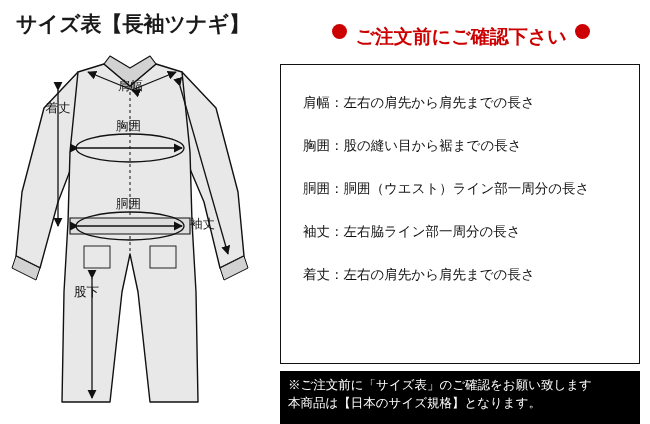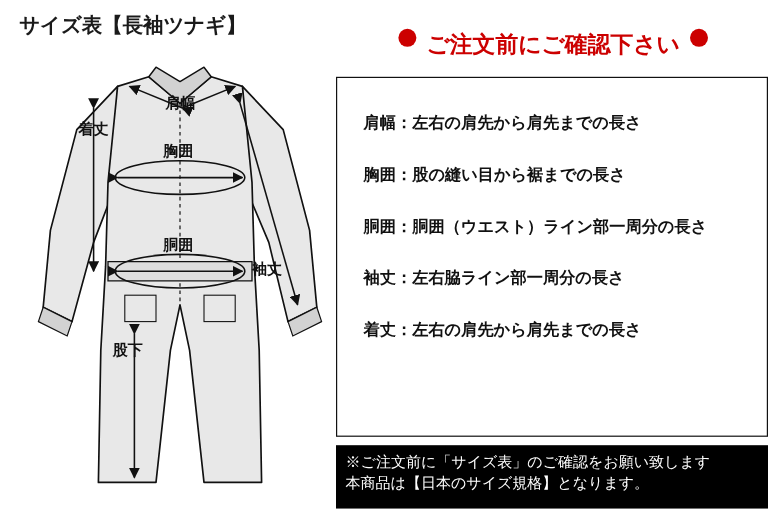--- a/index.html
+++ b/index.html
@@ -16,34 +16,33 @@
     height: 424px;
     background: #ffffff;
     overflow: hidden;
     box-sizing: border-box;
   }
   
   #title {
     position: absolute;
     left: 16px;
     top: 10px;
-    font-size: 17px;
+    font-size: 21px;
     font-weight: bold;
     color: #1a1a1a;
     letter-spacing: 0px;
     white-space: nowrap;
   }
   
   #diagram {
     position: absolute;
-    left: 20px;
+    left: 0;
     top: 42px;
     width: 268px;
     height: 374px;
-    font-weight: bold;
   }
   #diagram svg {
     display: block;
   }
   
   #right-panel {
     position: absolute;
     left: 280px;
     top: 24px;
     width: 362px;
@@ -77,21 +76,20 @@
     width: 360px;
     height: 300px;
     border: 1px solid #111111;
     box-sizing: border-box;
     background: #ffffff;
   }
   #measure-list {
     margin: 0;
     padding: 16px 0 0 0;
     list-style: none;
-    font-weight: bold;
   }
   #measure-list li {
     font-size: 13.5px;
     color: #111111;
     padding: 0 0 0 22px;
     height: 43px;
     line-height: 43px;
     white-space: nowrap;
   }
   #footer-box {

